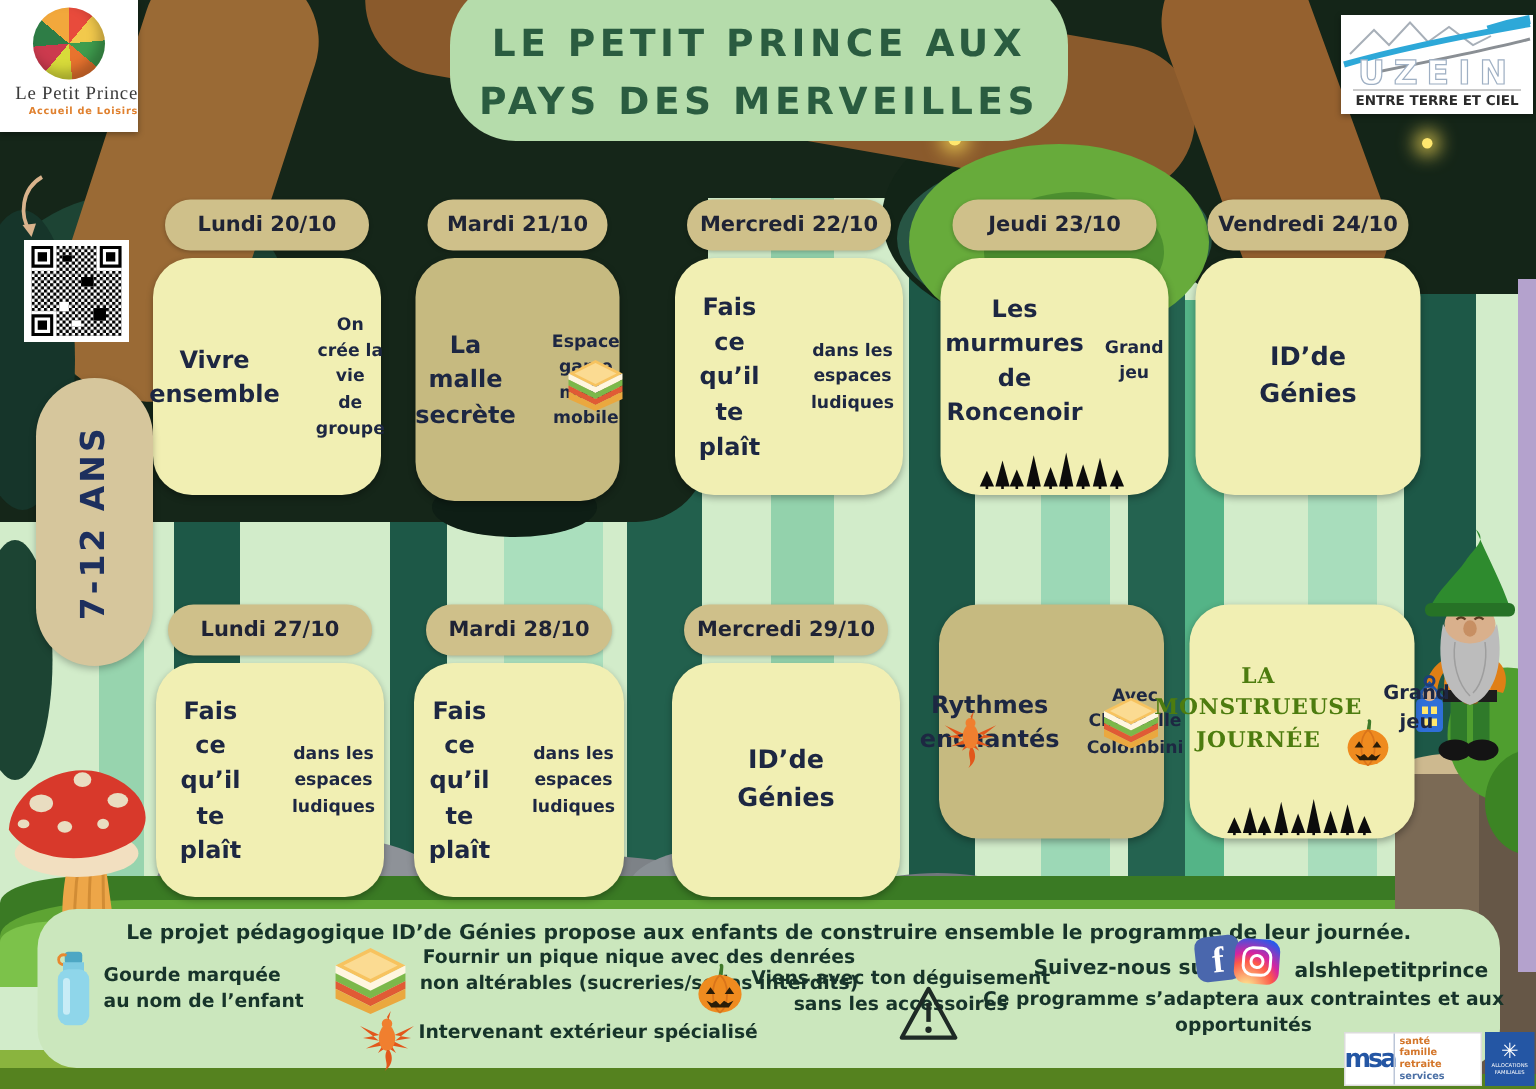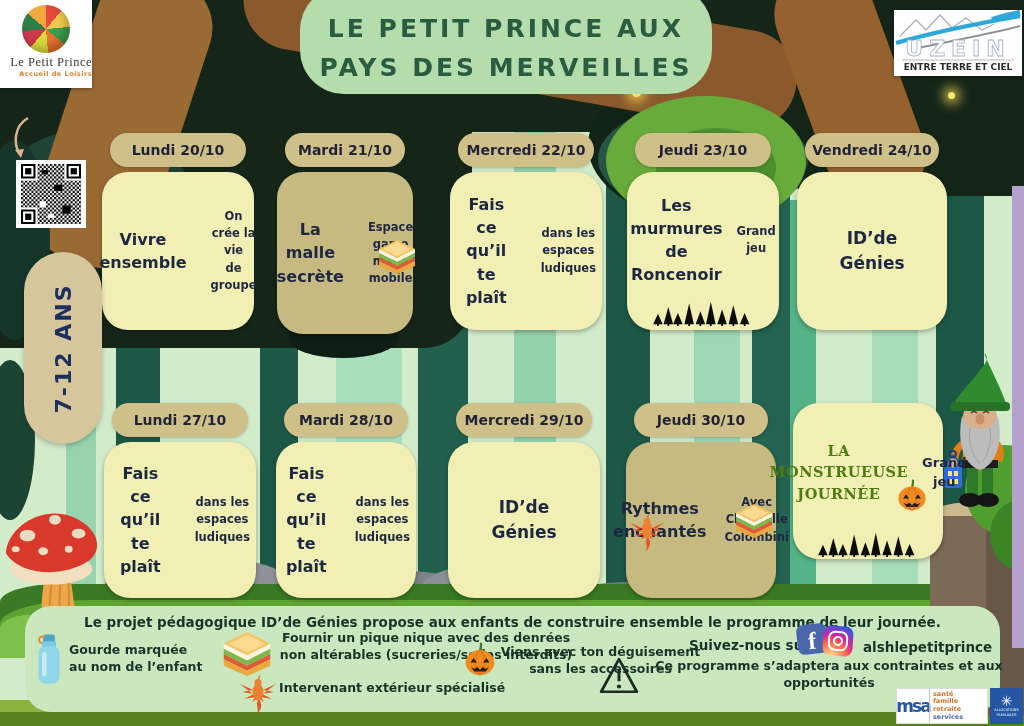--- a/index.html
+++ b/index.html
@@ -384,23 +384,20 @@
   <div class="day-col" style="left:448px;top:403px;width:152px">
     <div class="pill">
         <span>Mercredi 29/10</span>
       </div>
     <div class="card" style="height:156px;gap:0">
       <div class="card-title" style="font-size:17px">ID’de
 Génies</div>
     </div>
   </div>
   <div class="day-col" style="left:626px;top:403px;width:150px">
-    <div class="pill">
-        <span>Jeudi 30/10</span>
-      </div>
     <div class="card khaki" style="height:156px;gap:18px">
       <div class="card-title">Rythmes
 enchantés</div>
       <div class="card-sub">Avec Christelle
 Colombini</div>
       <svg class="ic" style="left:0;top:44%;width:42px;height:40px">
           <use href="#sym-phoenix"></use>
         </svg>
       <svg class="ic" style="right:2px;top:40%;width:40px;height:34px">
           <use href="#sym-sandwich"></use>

